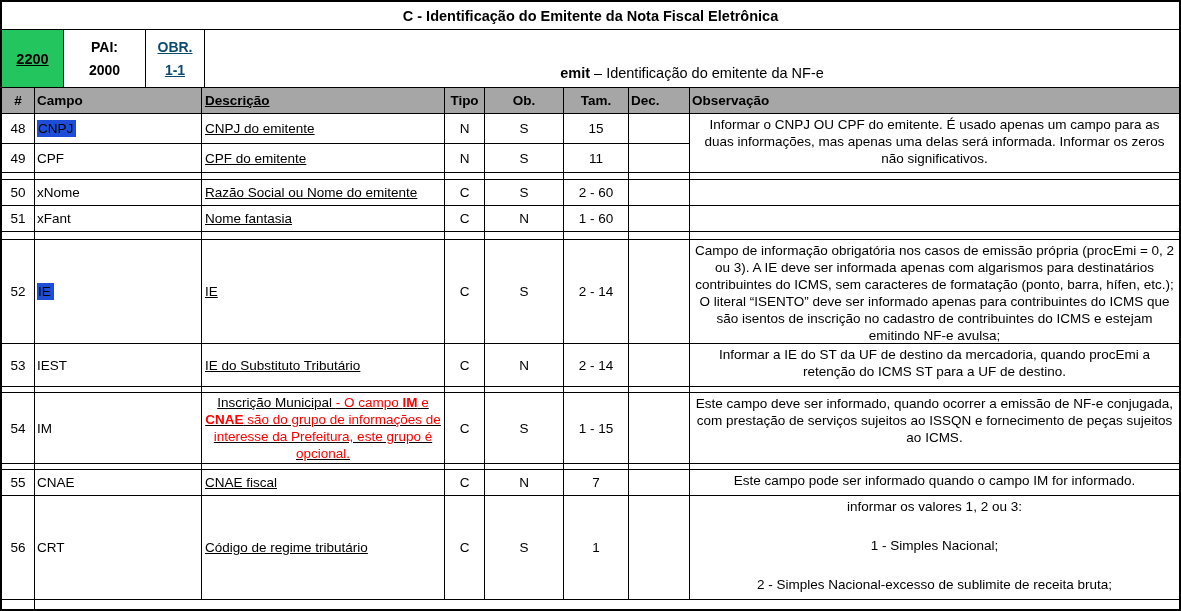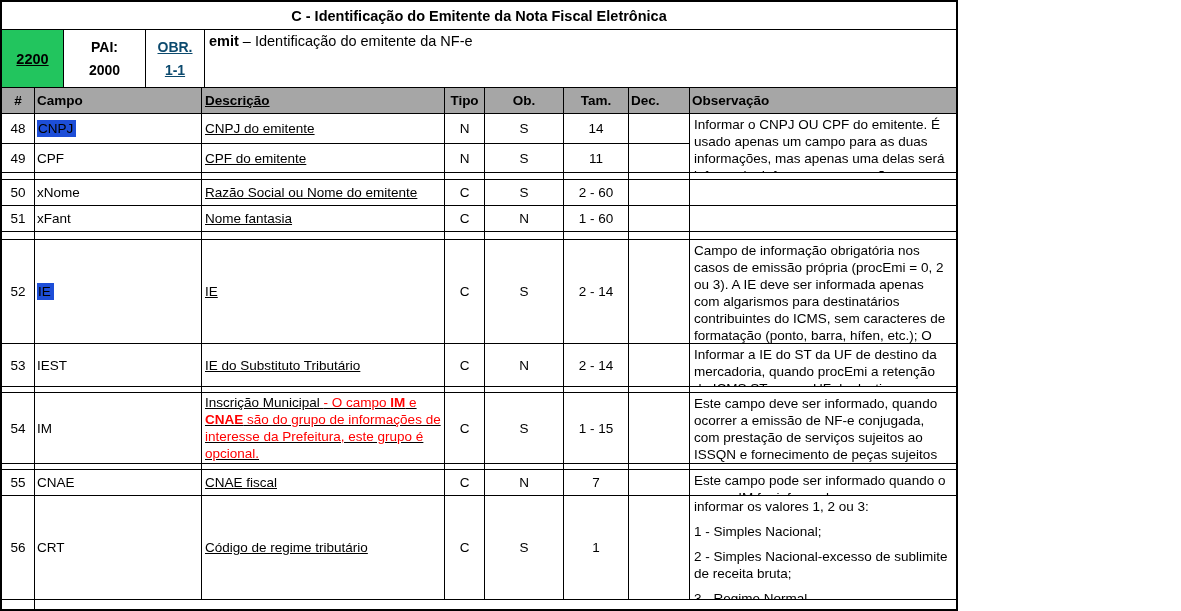--- a/index.html
+++ b/index.html
@@ -1,24 +1,25 @@
 <!DOCTYPE html>
 <html lang="pt"><head>
 <meta charset="utf-8">
 <style>
   html,body{margin:0;padding:0;background:#fff;}
   .sheet{
     position:relative;
-    width:958px;height:611px;
+    width:1181px;height:611px;
     box-sizing:border-box;
     border:2px solid #000;
     font-family:"Liberation Sans", sans-serif;
     color:#000;
     overflow:hidden;
     background:#fff;
+    text-align:center;
   }
   
   .title-row{
     box-sizing:border-box;height:28px;
     border-bottom:1px solid #000;
     display:flex;align-items:center;justify-content:center;
     font-size:14.5px;font-weight:bold;
   }
   
   .head-block{box-sizing:border-box;height:58px;border-bottom:1px solid #000;display:flex;}
@@ -30,21 +31,21 @@
   }
   .hb-pai{
     width:82px;display:flex;flex-direction:column;align-items:center;justify-content:space-evenly;
     font-size:14px;font-weight:bold;padding:3px 0;
   }
   .hb-obr{
     width:59px;display:flex;flex-direction:column;align-items:center;justify-content:space-evenly;
     font-size:14px;font-weight:bold;color:#0c4a6e;padding:3px 0;
   }
   .hb-obr span{text-decoration:underline;}
-  .hb-emit{flex:1;border-right:none;font-size:14.5px;padding:3px 4px;}
+  .hb-emit{flex:1;border-right:none;font-size:14.5px;padding:3px 4px;margin-top:32px;}
   
   .grid{
     display:grid;
     grid-template-columns:33px 167px 243px 40px 79px 65px 61px 1fr;
     grid-template-rows:26px 30px 29px 7px 26px 26px 8px 104px 43px 6px 71px 6px 26px 104px 14px;
   }
   .c{
     box-sizing:border-box;
     border-right:1px solid #000;border-bottom:1px solid #000;
     display:flex;align-items:center;
@@ -52,21 +53,21 @@
     overflow:hidden;
   }
   .c.last{border-right:none;}
   .c.hd{background:#a6a6a6;font-weight:bold;}
   .c.cen{justify-content:center;}
   .c.campo{padding-left:2px;}
   .c.desc{padding:1px 3px;text-decoration:underline;}
   .c.blk{display:block;}
   .c.obs{display:block;padding:2px 4px;}
   .hl{background:#1d4ed8;padding:0 3px 0 1px;}
-  .para + .para{margin-top:8px;}
+  .para + .para{margin-top:22px;}
   .span2{grid-row:span 2;}
   .mergewide{grid-column:2 / -1;}
 </style>
 </head>
 <body>
 
 <div class="sheet">
 
   <div class="title-row">C - Identificação do Emitente da Nota Fiscal Eletrônica</div>
 
@@ -94,21 +95,21 @@
     <div class="c hd campo">Dec.</div>
     <div class="c hd campo last">Observação</div>
 
     <div class="c cen">48</div>
     <div class="c campo">
         <span class="hl">CNPJ</span>
       </div>
     <div class="c desc">CNPJ do emitente</div>
     <div class="c cen">N</div>
     <div class="c cen">S</div>
-    <div class="c cen">14</div>
+    <div class="c cen">15</div>
     <div class="c"></div>
     <div class="c obs last span2">Informar o CNPJ OU CPF do emitente. É usado apenas um campo para as duas informações, mas apenas uma delas será informada. Informar os zeros não significativos.</div>
 
     <div class="c cen">49</div>
     <div class="c campo">CPF</div>
     <div class="c desc">CPF do emitente</div>
     <div class="c cen">N</div>
     <div class="c cen">S</div>
     <div class="c cen">11</div>
     <div class="c"></div>

